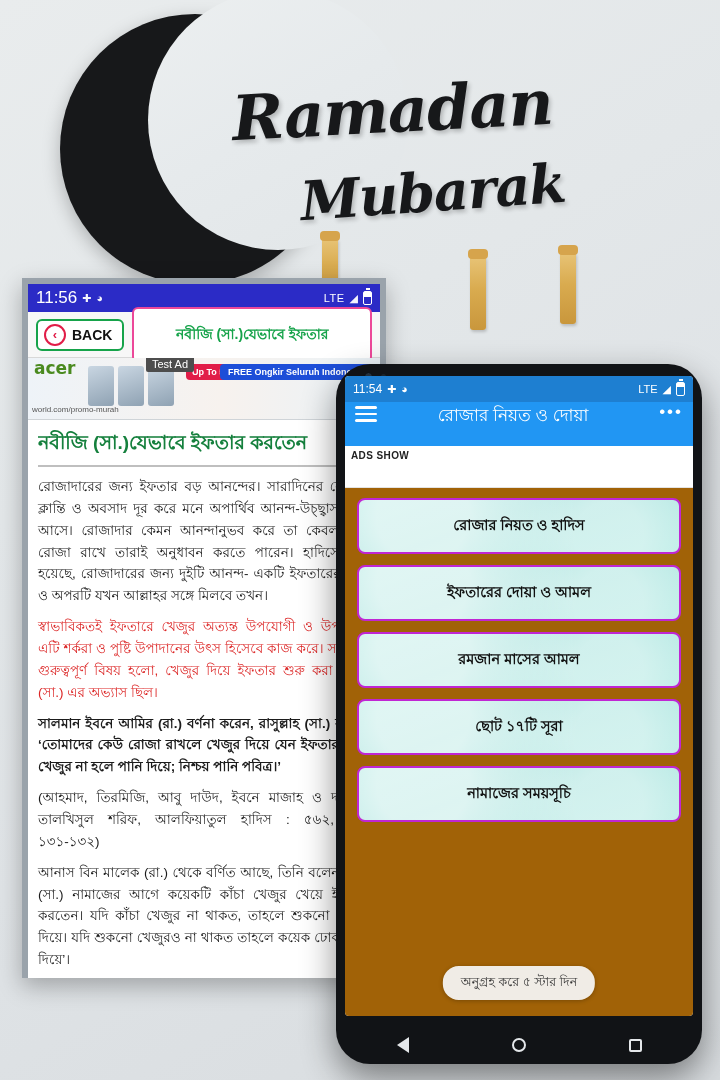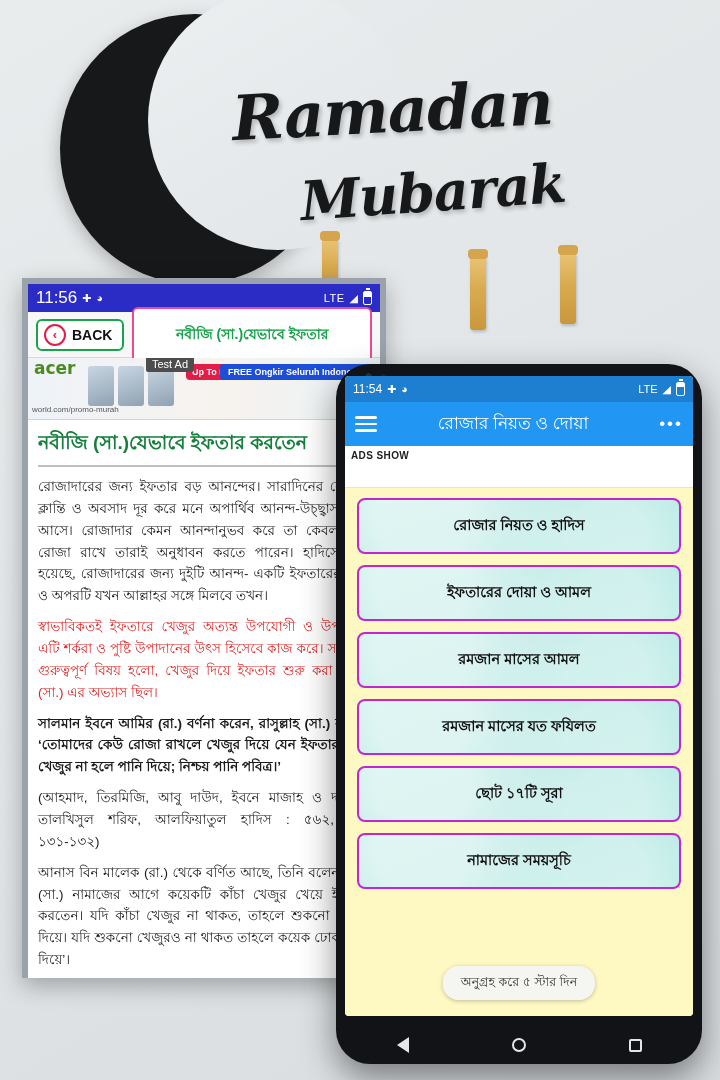--- a/index.html
+++ b/index.html
@@ -241,21 +241,21 @@
     font-size: 12px;
   }
   .b-status .sgap { flex: 1; }
   .b-status .ic { margin-left: 5px; font-size: 11px; }
   .b-status .lte { font-size: 11px; }
   .battery.b { background: linear-gradient(180deg,#fff 0 35%, #1e7fd1 35% 100%); }
   .b-appbar {
     height: 44px;
     background: #2196f3;
     color: #fff;
-    display: flex; align-items: center;
+    display: flex; 
     padding: 0 10px;
   }
   .hamb { width: 22px; }
   .hamb i {
     display: block; height: 2.5px; background: #fff;
     margin: 4px 0; border-radius: 2px;
   }
   .b-appbar .ttl {
     flex: 1;
     text-align: center;
@@ -270,21 +270,21 @@
     border-bottom: 1px solid #e3e3e3;
     display: flex; align-items: flex-start;
     padding: 4px 6px;
   }
   .b-ads span {
     font-size: 10px; font-weight: bold; color: #222;
     letter-spacing: .4px;
   }
   .b-list {
     padding: 10px 12px 0 12px;
-    background: #fef9c3;
+    background: #a16207;
     height: 528px;
     overflow: hidden;
   }
   .b-item {
     height: 56px;
     margin-bottom: 11px;
     border: 2px solid #c026d3;
     border-radius: 8px;
     background:
       radial-gradient(circle at 20% 30%, rgba(255,255,255,.65) 0 18%, rgba(255,255,255,0) 60%),
@@ -428,21 +428,20 @@
       </div>
 
       <div class="b-ads">
         <span>ADS SHOW</span>
       </div>
 
       <div class="b-list">
         <div class="b-item">রোজার নিয়ত ও হাদিস</div>
         <div class="b-item">ইফতারের দোয়া ও আমল</div>
         <div class="b-item">রমজান মাসের আমল</div>
-        <div class="b-item">রমজান মাসের যত ফযিলত</div>
         <div class="b-item">ছোট ১৭টি সূরা</div>
         <div class="b-item">নামাজের সময়সূচি</div>
       </div>
 
       <div class="toast">অনুগ্রহ করে ৫ স্টার দিন</div>
     </div>
 
     <div class="b-nav">
       <span class="nav-tri"></span>
       <span class="nav-cir"></span>

